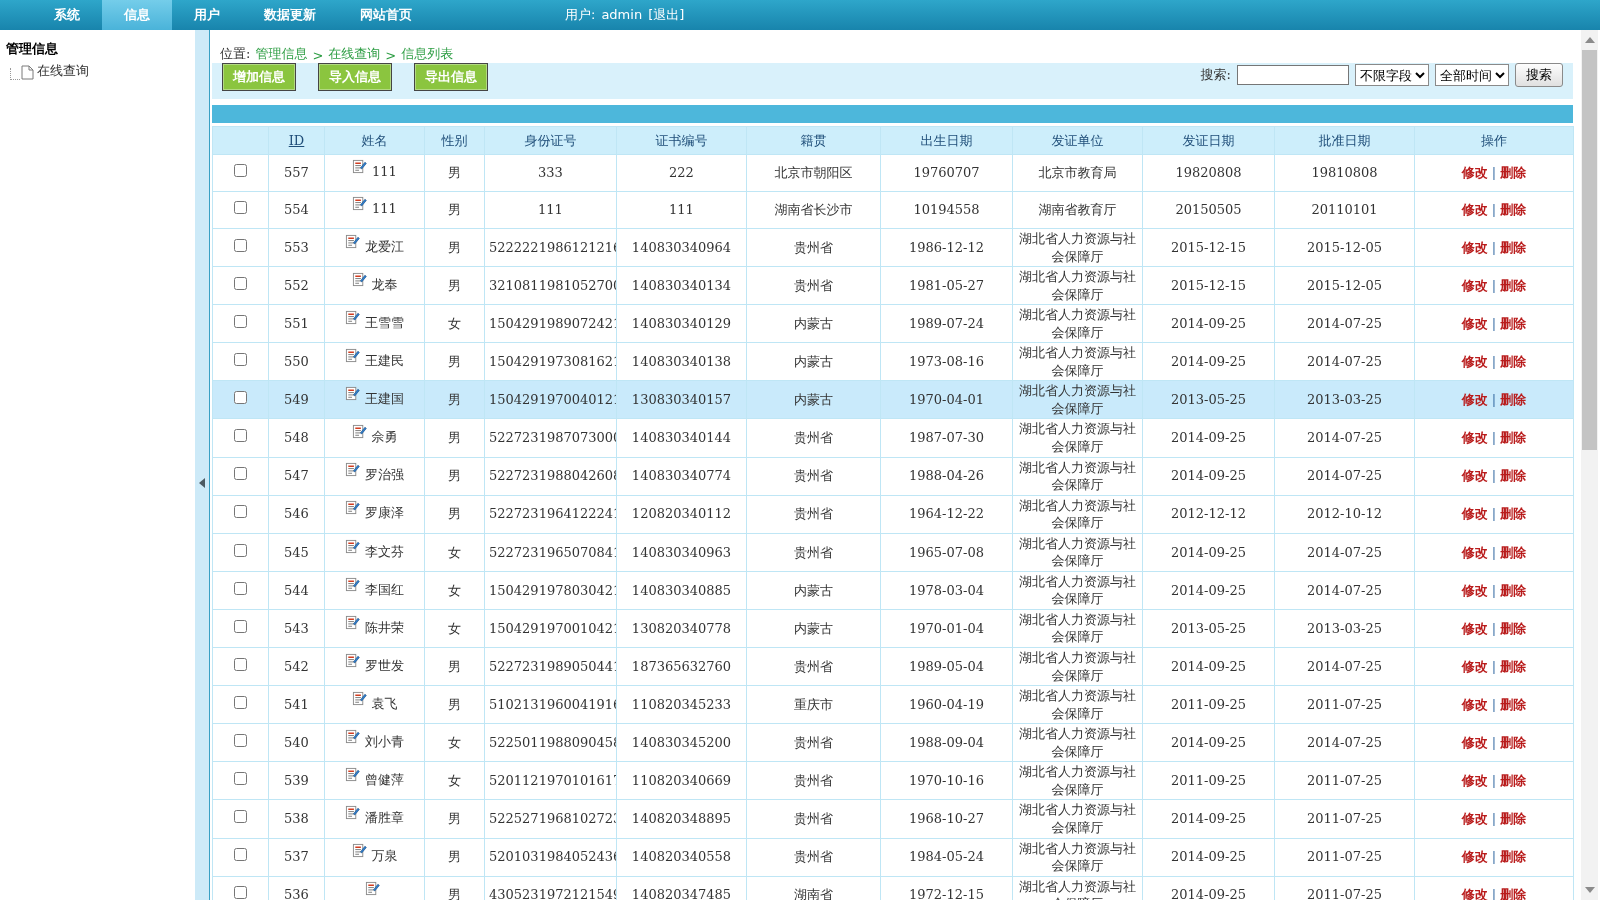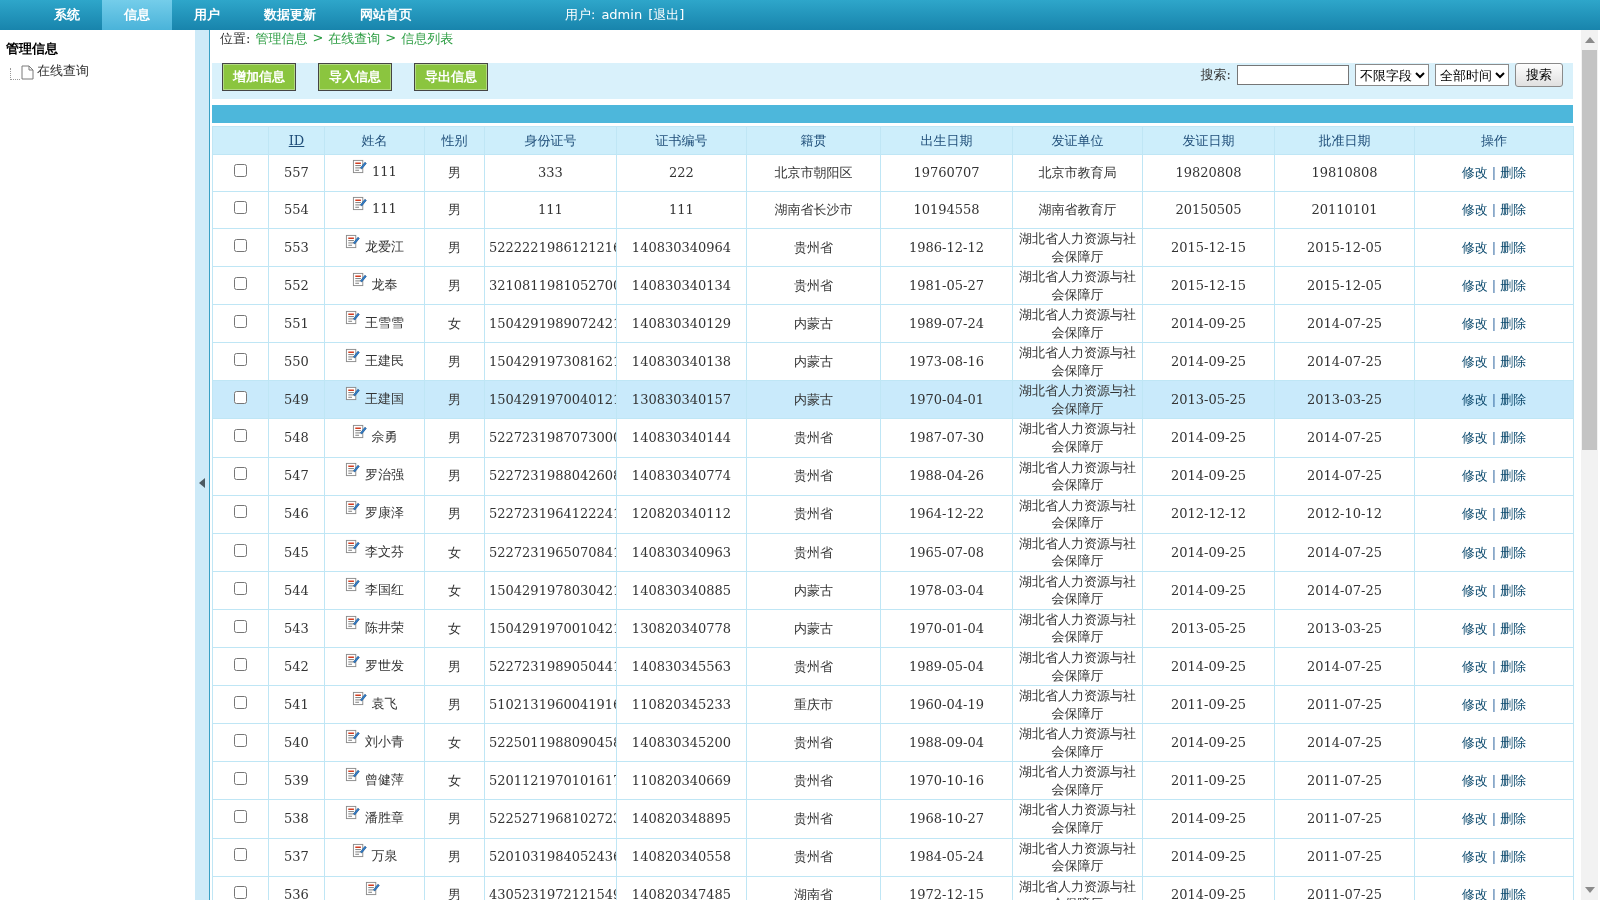--- a/index.html
+++ b/index.html
@@ -27,21 +27,21 @@
   .tree-item svg { margin-right:3px; }
 
   
   .splitter { position:absolute; top:30px; left:195px; width:15px; bottom:0;
               background:#cdeaf8; border-right:1px solid #38a0c4; }
   .splitter-arrow { position:absolute; top:448px; left:4px; width:0; height:0; cursor:pointer;
               border-top:5px solid transparent; border-bottom:5px solid transparent; border-right:6px solid #4c5a62; }
 
   
   .main { position:absolute; top:30px; left:212px; width:1361px; }
-  .crumb { height:33px; display:flex; align-items:flex-start; padding-left:8px; font-size:13px; color:#333; gap:5px; }
+  .crumb { height:33px; display:flex; align-items:flex-end; padding-left:8px; font-size:13px; color:#333; gap:5px; }
   .crumb a { color:#2e9e44; text-decoration:none; cursor:pointer; }
   .crumb .sep { color:#2e9e44; }
 
   .toolbar { height:36px; background:#d9f1fb; display:flex; align-items:flex-start; padding:0 10px; }
   .btn-green { background:#8bc53f; border:1px solid #454545; box-shadow:inset 0 0 0 1px rgba(255,255,255,.35);
                color:#fff; font-weight:bold; font-size:13px; padding:4px 10px; margin-right:22px;
                font-family:"DejaVu Sans","Liberation Sans",sans-serif; cursor:pointer; }
   .searchbar { margin-left:auto; display:flex; align-items:center; gap:6px; font-size:13px; color:#333; }
   .searchbar input[type=text] { width:112px; height:20px; border:1px solid #767676; background:#fff; padding:0 3px; }
   .searchbar select { height:22px; font-size:13px; border:1px solid #8a8a8a; background:#fff; }
@@ -54,21 +54,21 @@
   table.grid { width:1361px; table-layout:fixed; border-collapse:collapse; margin-top:3px;
                font-size:13px; color:#333; }
   table.grid th { background:#cdeefb; height:28px; font-weight:normal; color:#1f4e79;
                   border:1px solid #bfe6f5; text-align:center; }
   table.grid th .id-link { color:#1f4e79; text-decoration:underline; cursor:pointer; }
   table.grid td { border:1px solid #bfe6f5; height:37px; text-align:center; padding:1px 4px;
                   line-height:1.35; background:#fff; overflow:hidden; }
   tr.highlight td { background:#c9eafb; }
   td.c-name { text-align:center; white-space:nowrap; }
   td.c-name .edit-ic { display:inline-block; vertical-align:middle; margin-right:5px; position:relative; top:-4px; cursor:pointer; }
-  td.c-ops a { color:#0c4a6e; text-decoration:none; cursor:pointer; }
+  td.c-ops a { color:#b91c1c; text-decoration:none; cursor:pointer;font-weight:bold; }
   td.c-ops .sep { color:#3a6ea5; margin:0 4px; }
 
   
   .vscroll { position:absolute; left:1581px; top:30px; width:17px; height:870px; background:#f2f2f2; }
   .vs-up, .vs-down { position:absolute; left:4px; width:0; height:0; cursor:pointer; }
   .vs-up   { top:7px;    border-left:5px solid transparent; border-right:5px solid transparent; border-bottom:6px solid #8b8b8b; }
   .vs-down { bottom:7px; border-left:5px solid transparent; border-right:5px solid transparent; border-top:6px solid #8b8b8b; }
   .vs-thumb { position:absolute; left:1px; top:20px; width:15px; height:400px; background:#c4c4c4; cursor:pointer; }
 </style>
 </head>
@@ -542,21 +542,21 @@
                   <line x1="3.5" y1="4.5" x2="9.5" y2="4.5" stroke="#cc2200" stroke-width="1.4"></line>
                   <line x1="3.5" y1="7" x2="9.5" y2="7" stroke="#777"></line>
                   <line x1="3.5" y1="9.5" x2="9.5" y2="9.5" stroke="#777"></line>
                   <line x1="3.5" y1="12" x2="7.5" y2="12" stroke="#777"></line>
                   <path d="M9 9.5 L13.8 3.4 L15.3 4.7 L10.4 10.6 Z" fill="#2d7ecf" stroke="#114477" stroke-width="0.6"></path>
                 </svg>
               </span><span>罗世发</span>
             </td>
             <td>男</td>
             <td>522723198905044132</td>
-            <td>140830345563</td>
+            <td>187365632760</td>
             <td>贵州省</td>
             <td>1989-05-04</td>
             <td>湖北省人力资源与社会保障厅</td>
             <td>2014-09-25</td>
             <td>2014-07-25</td>
             <td class="c-ops">
               <a>修改</a><span class="sep">|</span><a>删除</a>
             </td>
           </tr>
 

